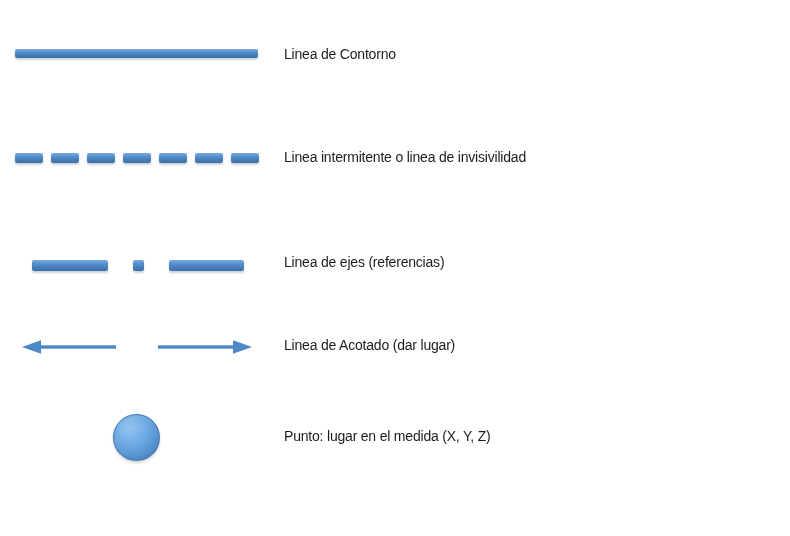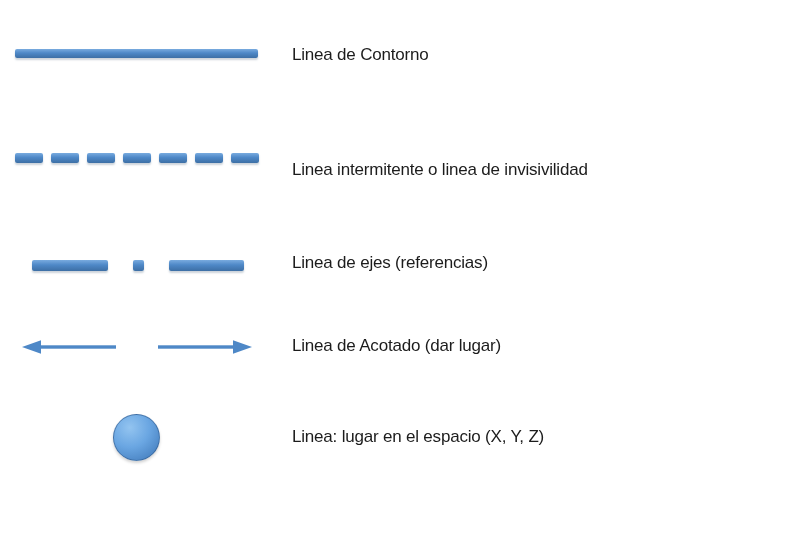--- a/index.html
+++ b/index.html
@@ -59,29 +59,29 @@
     border-radius: 50%;
     background: radial-gradient(circle at 35% 28%,
       #93c4f0 0%, #6aa6e2 45%, var(--shape-blue) 78%, var(--shape-blue-dark) 100%);
     border: 1px solid rgba(45, 85, 135, 0.55);
     box-sizing: border-box;
     box-shadow: 0 2px 3px rgba(0, 0, 0, 0.18);
   }
 
   
   .label {
-    left: 292px;
-    font-size: 17px;
+    left: 284px;
+    font-size: 14px;
     line-height: 27px;
     letter-spacing: -0.2px;
     color: var(--text-color);
     white-space: nowrap;
   }
   .label-1 { top: 41px; }
-  .label-2 { top: 144px; margin-top: 12px; }
+  .label-2 { top: 144px; }
   .label-3 { top: 249px; text-align: right; }
   .label-4 { top: 332px; }
   .label-5 { top: 423px; }
 </style>
 </head>
 <body>
 
 <div class="canvas">
 
   <div class="abs bar solid-line"></div>
@@ -111,15 +111,15 @@
     <rect x="14" y="6.3" width="80" height="3.4" fill="currentColor"></rect>
     <polygon points="0,8 19,1.2 19,14.8" fill="currentColor"></polygon>
   </svg>
   <svg class="abs arrow-svg arrow-right" width="94" height="16" viewBox="0 0 94 16">
     <rect x="0" y="6.3" width="80" height="3.4" fill="currentColor"></rect>
     <polygon points="94,8 75,1.2 75,14.8" fill="currentColor"></polygon>
   </svg>
   <div class="abs label label-4">Linea de Acotado (dar lugar)</div>
 
   <div class="abs point-circle"></div>
-  <div class="abs label label-5">Linea: lugar en el espacio (X, Y, Z)</div>
+  <div class="abs label label-5">Punto: lugar en el medida (X, Y, Z)</div>
 
 </div>
 
 </body></html>

